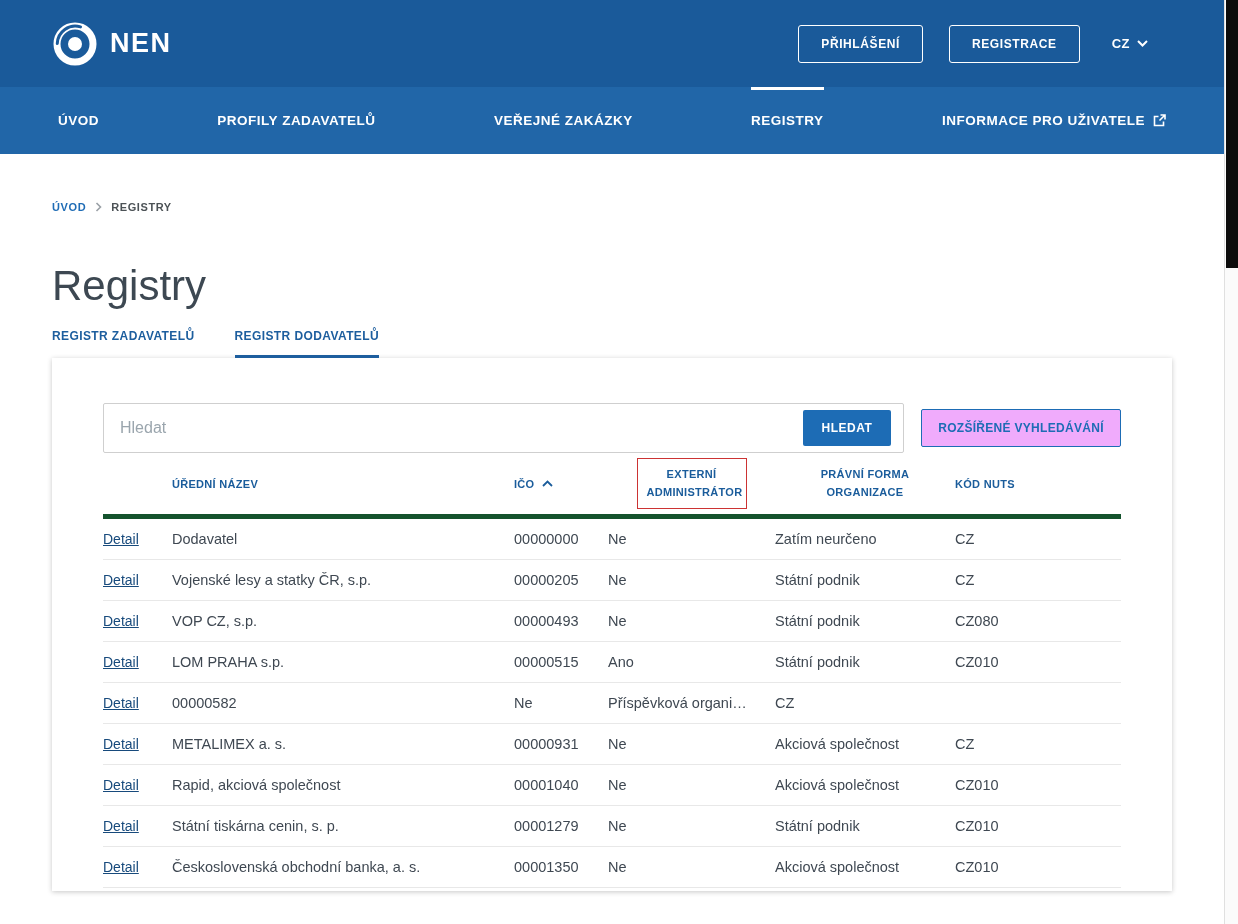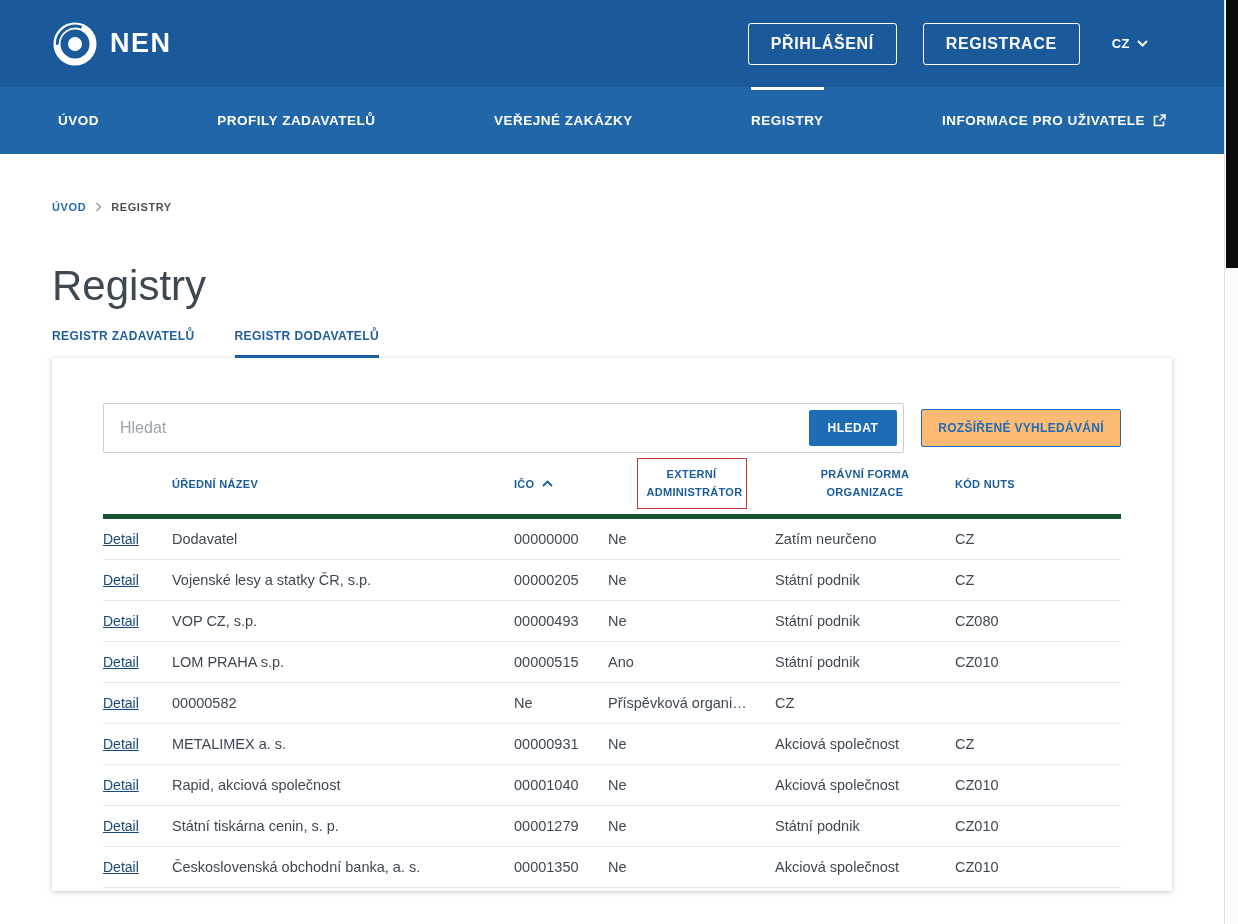--- a/index.html
+++ b/index.html
@@ -8,21 +8,21 @@
   body { position:relative; }
   .page { width:1224px; height:924px; overflow:hidden; background:#fff; }
 
   
   .topbar { height:87px; background:#1a5a9a; display:flex; align-items:center;
             justify-content:space-between; padding:0 76px 0 52px; }
   .brand { display:flex; align-items:center; gap:12px; cursor:pointer; text-decoration:none; }
   .brand-text { color:#fff; font-size:27px; font-weight:bold; letter-spacing:1.5px; }
   .topbar-right { display:flex; align-items:center; gap:26px; }
   .ghost-btn { background:transparent; border:1px solid #fff; color:#fff; border-radius:3px;
-               font-family:inherit; font-size:16px; font-weight:bold; letter-spacing:.6px;
+               font-family:inherit; font-size:12px; font-weight:bold; letter-spacing:.6px;
                padding:11px 22px; cursor:pointer; }
   .lang { display:flex; align-items:center; gap:7px; color:#fff; font-size:13px;
           font-weight:bold; letter-spacing:.5px; cursor:pointer; margin-left:6px; }
 
   
   .mainnav { height:67px; background:#2166a8; display:flex; align-items:stretch;
              justify-content:space-between; padding:0 58px; }
   .nav-item { display:flex; align-items:center; gap:8px; color:#fff; text-decoration:none;
               font-size:13.5px; font-weight:bold; letter-spacing:.5px; position:relative;
               cursor:pointer; }
@@ -41,28 +41,28 @@
   .tab { font-size:12px; font-weight:bold; letter-spacing:.4px; color:#1d5e9e;
          padding-bottom:15px; position:relative; cursor:pointer; }
   .tab.active::after { content:""; position:absolute; left:0; right:0; bottom:0;
          height:3px; background:#1d5e9e; }
 
   .card { margin:0 52px; width:1120px; height:533px; background:#fff;
           box-shadow:0 1px 5px rgba(0,0,0,.22); padding:45px 51px 0; overflow:hidden; }
 
   .search-row { display:flex; align-items:center; justify-content:space-between; }
   .search-box { width:801px; height:50px; border:1px solid #cfcfcf; border-radius:2px;
-                display:flex; align-items:center; padding-right:6px; background:#fff; }
+                display:flex; align-items:center; padding-right:12px; background:#fff; }
   .search-box input { flex:1; height:100%; border:none; outline:none; font-family:inherit;
                 font-size:16px; color:#333; padding-left:16px; background:transparent; }
   .search-box input::placeholder { color:#9aa5ad; }
   .search-btn { width:88px; height:36px; background:#1d6cb5; color:#fff; border:none;
                 border-radius:2px; font-family:inherit; font-size:12px; font-weight:bold;
                 letter-spacing:.5px; cursor:pointer; }
-  .advanced-btn { width:200px; height:38px; background:#fdba74; border:1px solid #1d6cb5;
+  .advanced-btn { width:200px; height:38px; background:#f0abfc; border:1px solid #1d6cb5;
                 color:#1d6cb5; border-radius:2px; font-family:inherit; font-size:12px;
                 font-weight:bold; letter-spacing:.3px; cursor:pointer; }
 
   
   .thead, .tr { display:grid; grid-template-columns:69px 342px 94px 167px 180px auto;
                 align-items:center; }
   .thead { height:66px; border-bottom:5px solid #14532d; color:#1a5c9b;
            font-size:11px; font-weight:bold; letter-spacing:.3px; }
   .th-ico { display:flex; align-items:center; gap:8px; cursor:pointer; }
   .th-ext-wrap { display:flex; justify-content:center; }

